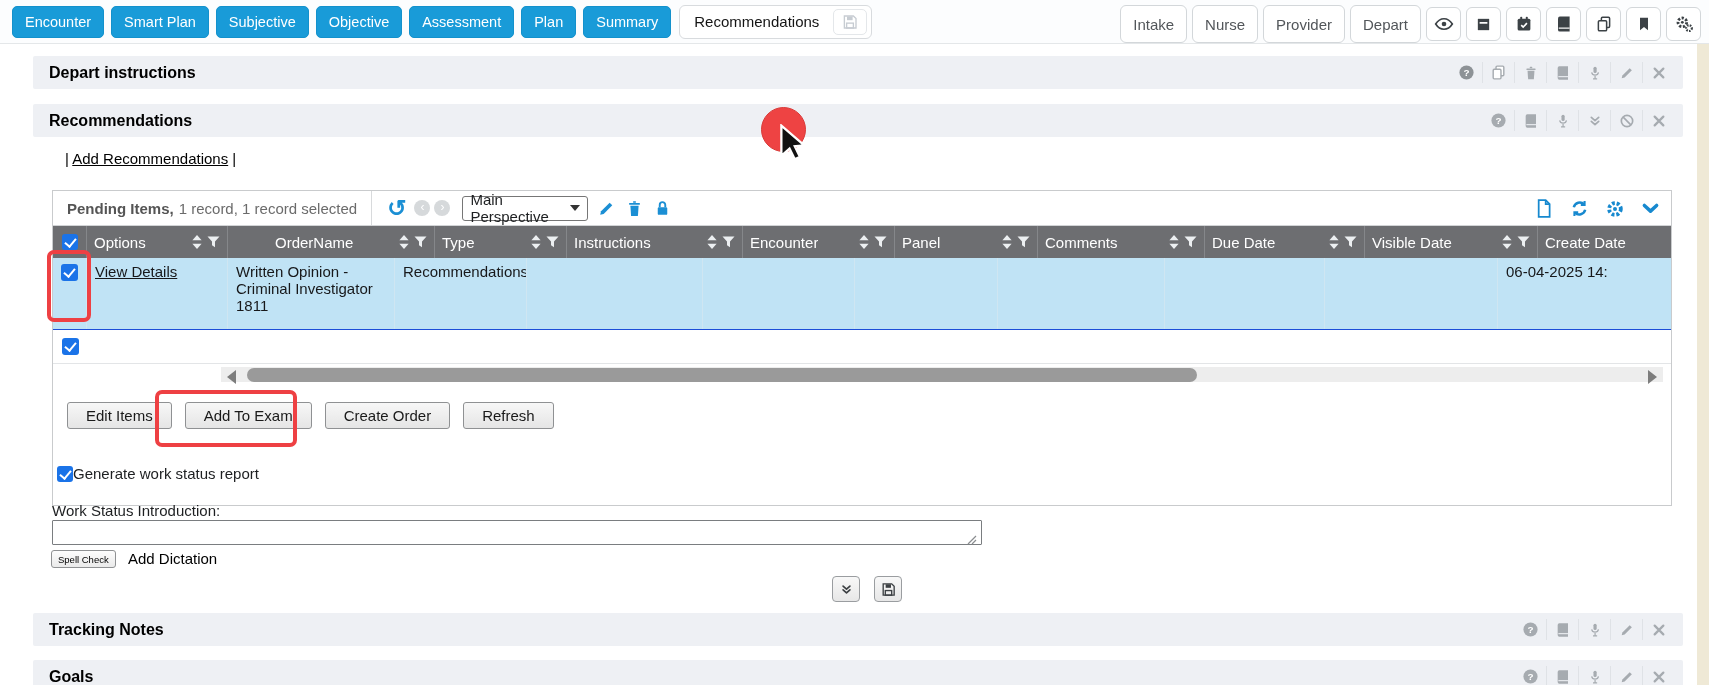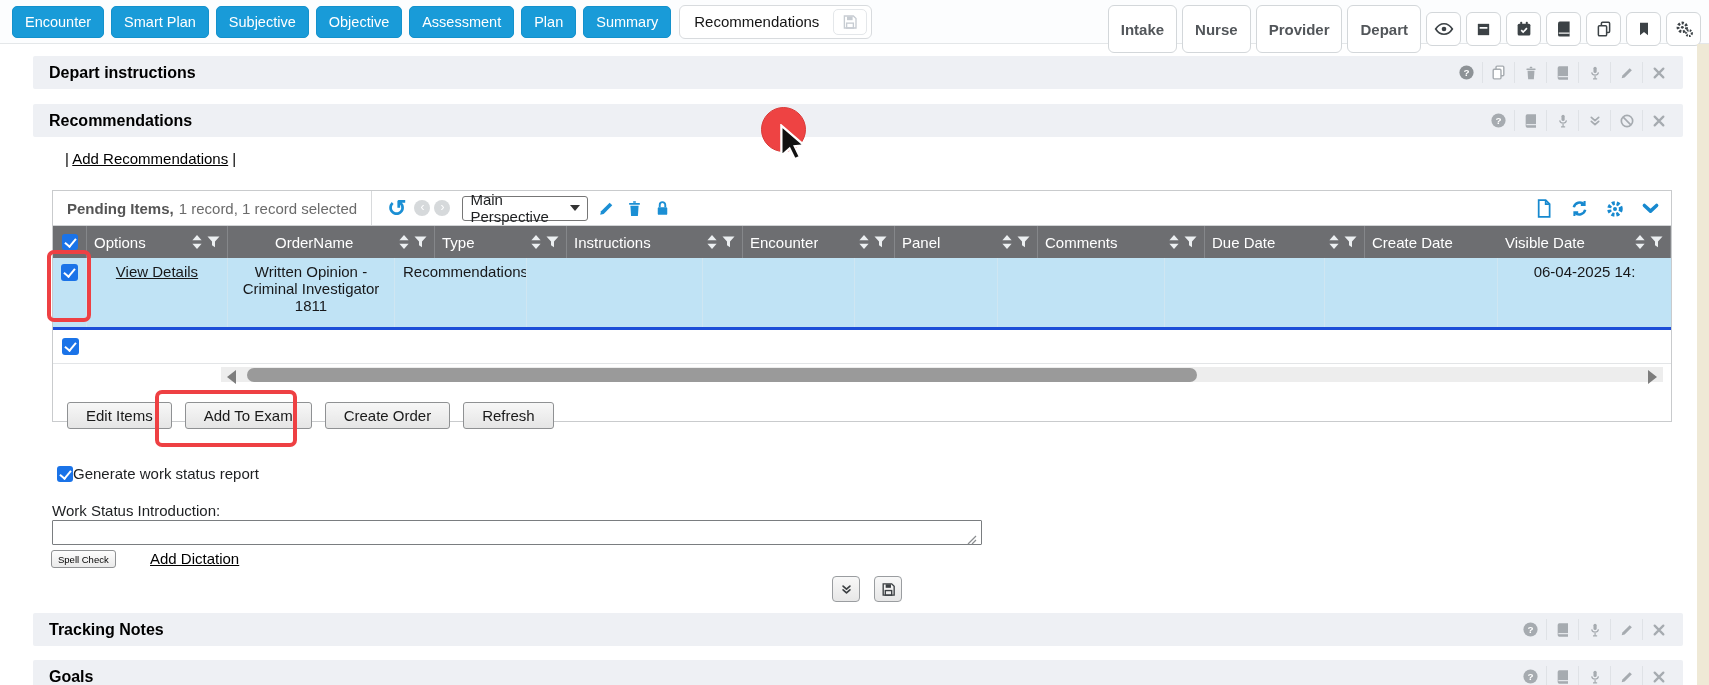--- a/index.html
+++ b/index.html
@@ -15,42 +15,42 @@
     background:#fcfdfe; border-bottom:1px solid #e4e7e9; display:flex; align-items:center; }
   .tabs { display:flex; gap:7px; margin-left:12px; }
   .tab { height:32px; padding:0 12px; background:#199bd8; border:1px solid #1391cc;
     border-radius:5px; color:#fff; font-size:14.5px; display:flex; align-items:center; cursor:pointer; }
   .active-group { display:flex; align-items:center; margin-left:8px; background:#fff;
     border:1px solid #d8dbde; border-radius:6px; height:34px; }
   .active-group .lbl { padding:0 14px; font-size:15px; color:#141414; }
   .active-group .saveseg { width:34px; height:26px; margin:0 4px 0 0; border:1px solid #e4e7ea;
     border-radius:5px; display:flex; align-items:center; justify-content:center; color:#c7ccd2; }
   .tb-right { position:absolute; right:8px; top:5px; display:flex; gap:5px; align-items:center; }
-  .tb-btn { height:48px; padding:0 12px; background:#fff; border:1px solid #d3d7da; border-radius:6px;
-    color:#52565a; font-size:15px; display:flex; align-items:center; cursor:pointer;font-weight:bold; }
+  .tb-btn { height:38px; padding:0 12px; background:#fff; border:1px solid #d3d7da; border-radius:6px;
+    color:#52565a; font-size:15px; display:flex; align-items:center; cursor:pointer; }
   .tb-ico { width:35px; height:34px; background:#fff; border:1px solid #d3d7da; border-radius:6px;
     display:flex; align-items:center; justify-content:center; color:#3c4246; cursor:pointer; }
 
   
   .side-strip { position:absolute; left:1697px; top:44px; width:12px; height:641px; background:#efe9d6; }
 
   .secbar { position:absolute; left:33px; width:1650px; height:33px; background:#eef0f4;
     border-radius:2px; display:flex; align-items:center; }
   .secbar .title { font-size:16px; font-weight:bold; color:#000; margin-left:16px; }
   .ico-strip { position:absolute; right:9px; top:0; height:33px; display:flex; align-items:center; }
   .ico-cell { width:32px; height:21px; display:flex; align-items:center; justify-content:center;
     color:#a6abb0; border-left:1px solid #dfe2e6; cursor:pointer; }
   .ico-cell:first-child { border-left:none; }
 
   
   .add-row { position:absolute; left:51px; top:150px; font-size:15px; color:#000;margin-left:14px; }
   .add-row a { color:#000; text-decoration:underline; cursor:pointer; }
 
   
-  .grid-wrap { position:absolute; left:52px; top:190px; width:1620px; height:232px;
+  .grid-wrap { position:absolute; left:52px; top:190px; width:1620px; height:316px;
     background:#fff; border:1px solid #c9cbcd; }
   .ptoolbar { height:35px; border-bottom:1px solid #d2d4d6; display:flex; align-items:center; position:relative; }
   .ptoolbar .pt-title { font-size:15px; font-weight:bold; color:#555; margin-left:14px; }
   .ptoolbar .pt-summary { font-size:15px; color:#6b6b6b; margin-left:5px; }
   .pt-sep { width:1px; height:34px; background:#d8dadc; margin-left:14px; }
   .undo { margin-left:15px; font-size:23px; line-height:20px; color:#1b8fd4; font-weight:bold; cursor:pointer; }
   .pager { display:flex; gap:4px; margin-left:8px; }
   .pager .pg { width:16px; height:16px; border-radius:50%; background:#d6d9db; color:#fff;
     font-size:12px; line-height:15px; text-align:center; cursor:pointer; }
   .select { margin-left:12px; width:126px; height:25px; border:1px solid #767676; border-radius:3px;
@@ -60,21 +60,21 @@
   .pt-blue { margin-left:9px; color:#1b8fd4; cursor:pointer; }
   .pt-right { position:absolute; right:10px; top:0; height:35px; display:flex; gap:15px; align-items:center; color:#1789cf; }
   .pt-right > * { cursor:pointer; }
 
   .thead { height:32px; background:#6d6e71; display:flex; color:#fff; font-size:15px; }
   .th { display:flex; align-items:center; padding:13px 7px; border-right:1px solid #85878a; overflow:hidden; }
   .th .thlbl { white-space:nowrap; overflow:hidden; }
   .th .thico { margin-left:auto; display:flex; align-items:center; gap:5px; flex:none; }
   .cbcell { display:flex; align-items:center; justify-content:center; border-right:1px solid #85878a; }
 
-  .trow { height:72px; background:#c0e3f5; display:flex; border-bottom:3px solid #1d4ed8;text-align:center; }
+  .trow { height:72px; background:#c0e3f5; display:flex; border-bottom:1px solid #1d4ed8; }
   .td { padding:5px 8px 0 8px; font-size:15px; color:#17181a; border-right:1px solid #cfe6f2; overflow:hidden; }
   .td.cb { display:flex; justify-content:center; padding:6px 0 0 0; }
   .vdlink { color:#17181a; text-decoration:underline; cursor:pointer; }
 
   .trow2 { height:34px; background:#fff; display:flex; border-bottom:1px solid #e3e5e7; }
   .trow2 .cb2 { width:34px; display:flex; justify-content:center; align-items:center; }
 
   .ck { width:17px; height:17px; background:#1a73e8; border-radius:3px; position:relative; cursor:pointer; flex:none; }
   .ck::after { content:""; position:absolute; left:5px; top:2px; width:5px; height:9px;
     border:solid #fff; border-width:0 2.4px 2.4px 0; transform:rotate(40deg); }
@@ -102,22 +102,22 @@
   
   .gen-row { position:absolute; left:57px; top:465px; display:flex; align-items:center; font-size:15px; }
   .ws-label { position:absolute; left:52px; top:502px; font-size:15px; }
   .ws-input { position:absolute; left:52px; top:520px; width:930px; height:25px; border:1px solid #7a7d80;
     background:#fff; border-radius:1px; font-size:14px; padding:2px 16px 2px 5px;
     font-family:"Liberation Sans",sans-serif; resize:none; }
   .ws-grip { position:absolute; left:966px; top:534px; color:#8a8d90; pointer-events:none; }
   .spell-btn { position:absolute; left:51px; top:550px; height:18px; padding:0 6px; font-size:9.5px;
     background:linear-gradient(#fdfdfd,#eaeaea); border:1px solid #8f9193; border-radius:3px; cursor:pointer;
     font-family:"Liberation Sans",sans-serif; }
-  .dict-link { position:absolute; left:150px; top:550px; font-size:15px; color:#000;
-    text-decoration:underline; cursor:pointer; }
+  .dict-link { position:absolute; left:128px; top:550px; font-size:15px; color:#000;
+    cursor:pointer; }
 
   .mid-btn { position:absolute; width:28px; height:26px; background:linear-gradient(#f8f8f8,#e7e7e7);
     border:1px solid #9a9da0; border-radius:4px; display:flex; align-items:center; justify-content:center;
     color:#3c4043; cursor:pointer; }
   .mb-chev { left:832px; top:576px; }
   .mb-save { left:874px; top:576px; }
 </style>
 </head>
 <body>
 
@@ -459,34 +459,34 @@
         <span class="thico">
           <svg width="10" height="14" viewBox="0 0 10 14" fill="#eceff1">
             <polygon points="5,0 9.6,5.2 0.4,5.2"></polygon>
             <polygon points="5,14 9.6,8.8 0.4,8.8"></polygon>
           </svg>
           <svg width="13" height="12" viewBox="0 0 13 12" fill="#eceff1">
             <path d="M0.5 0.5h12L8 5.6v5.6L5 9.2V5.6z"></path>
           </svg>
         </span>
       </div>
+    <div class="th" style="width:173px;">
+        <span class="thlbl">Visible Date</span>
+        <span class="thico">
+          <svg width="10" height="14" viewBox="0 0 10 14" fill="#eceff1">
+            <polygon points="5,0 9.6,5.2 0.4,5.2"></polygon>
+            <polygon points="5,14 9.6,8.8 0.4,8.8"></polygon>
+          </svg>
+          <svg width="13" height="12" viewBox="0 0 13 12" fill="#eceff1">
+            <path d="M0.5 0.5h12L8 5.6v5.6L5 9.2V5.6z"></path>
+          </svg>
+        </span>
+      </div>
     <div class="th" style="flex:1; border-right:none;">
         <span class="thlbl">Create Date</span>
-      </div>
-    <div class="th" style="width:173px;">
-        <span class="thlbl">Visible Date</span>
-        <span class="thico">
-          <svg width="10" height="14" viewBox="0 0 10 14" fill="#eceff1">
-            <polygon points="5,0 9.6,5.2 0.4,5.2"></polygon>
-            <polygon points="5,14 9.6,8.8 0.4,8.8"></polygon>
-          </svg>
-          <svg width="13" height="12" viewBox="0 0 13 12" fill="#eceff1">
-            <path d="M0.5 0.5h12L8 5.6v5.6L5 9.2V5.6z"></path>
-          </svg>
-        </span>
       </div>
   </div>
 
   <div class="trow">
     <div class="td cb" style="width:34px;">
         <span class="ck"></span>
       </div>
     <div class="td" style="width:141px;"><a class="vdlink">View Details</a></div>
     <div class="td" style="width:167px;"><span>Written Opinion - Criminal Investigator 1811</span></div>
     <div class="td" style="width:132px;"><span>Recommendations</span></div>

